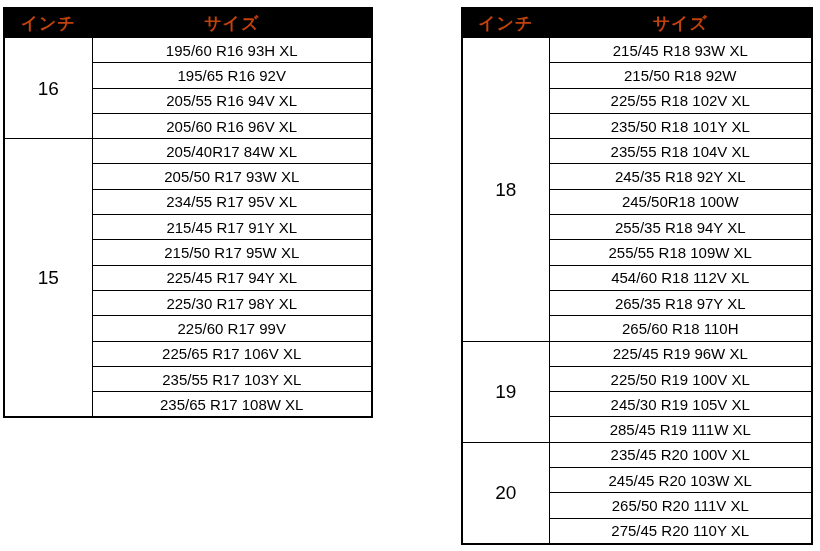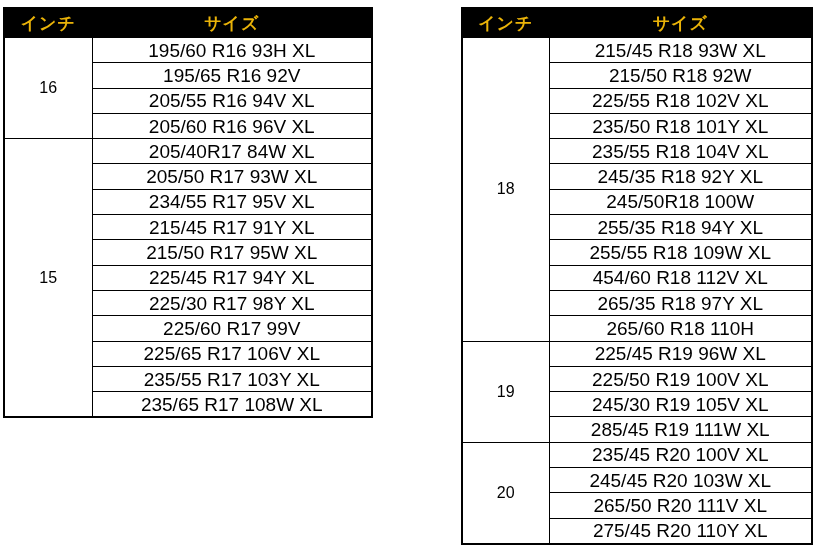--- a/index.html
+++ b/index.html
@@ -34,33 +34,33 @@
     text-align: center;
     vertical-align: middle;
     color: #000000;
     overflow: hidden;
     white-space: nowrap;
   }
   table.tire-table { border: 2px solid #000000; }
 
   table.tire-table thead th {
     background: #000000;
-    color: #eab308;
+    color: #c2410c;
     font-weight: bold;
     font-size: 17px;
     height: 28px;
     letter-spacing: 1px;
   }
   table.tire-table td.size-cell {
     height: 24.3px;
+    font-size: 15px;
+    line-height: 1;
+  }
+  table.tire-table td.inch-cell {
     font-size: 19px;
-    line-height: 1;
-  }
-  table.tire-table td.inch-cell {
-    font-size: 16px;
     line-height: 1;
   }
 </style>
 </head>
 <body>
 
 <div class="canvas">
 
   <table class="tire-table" id="table-left">
     <colgroup>

